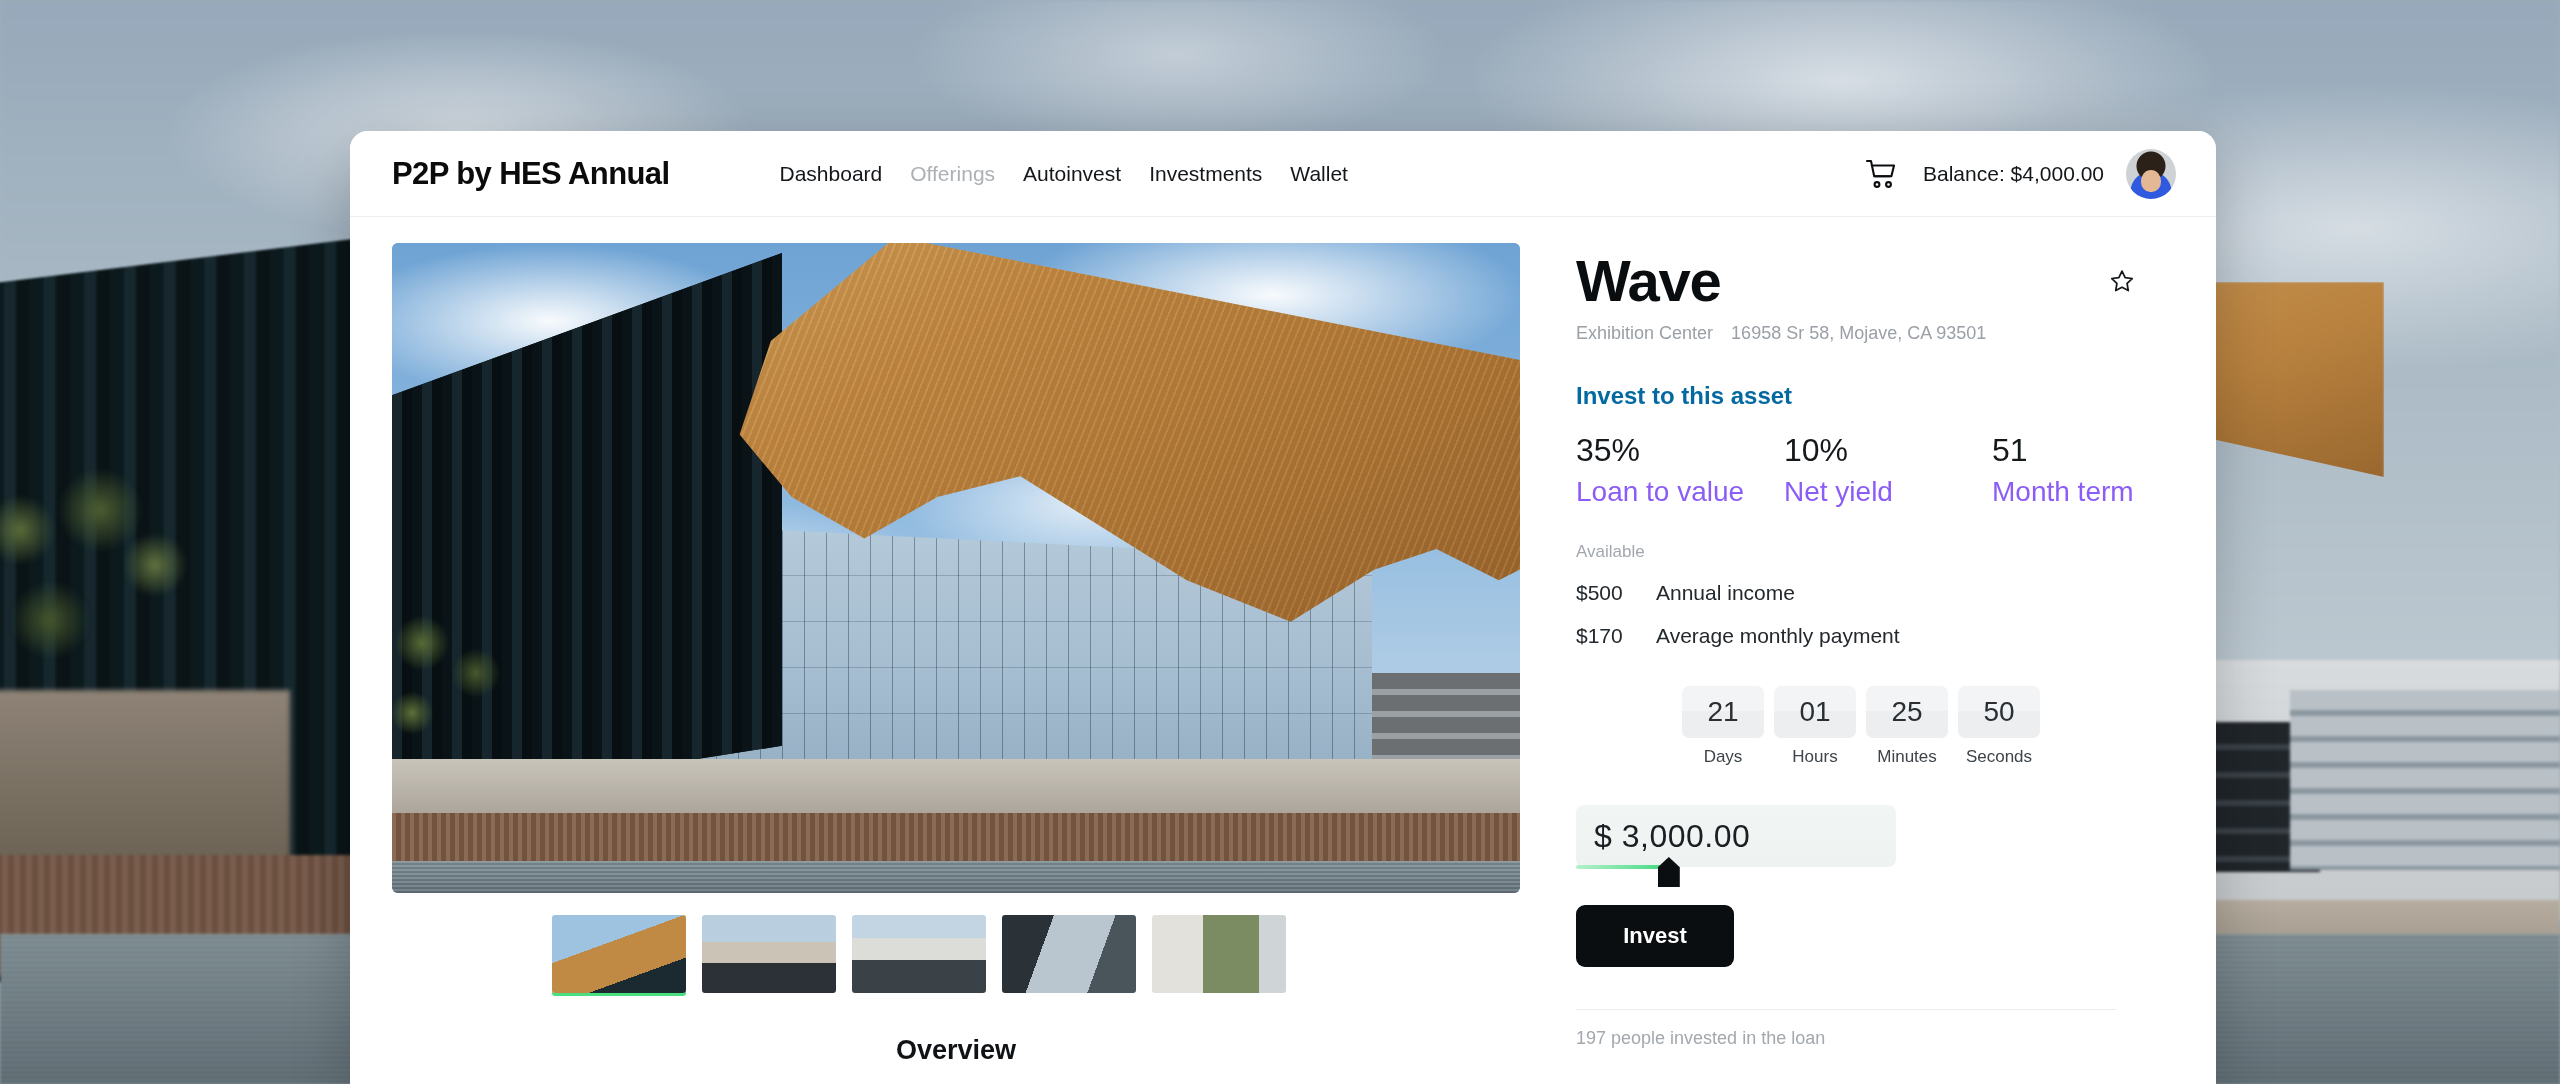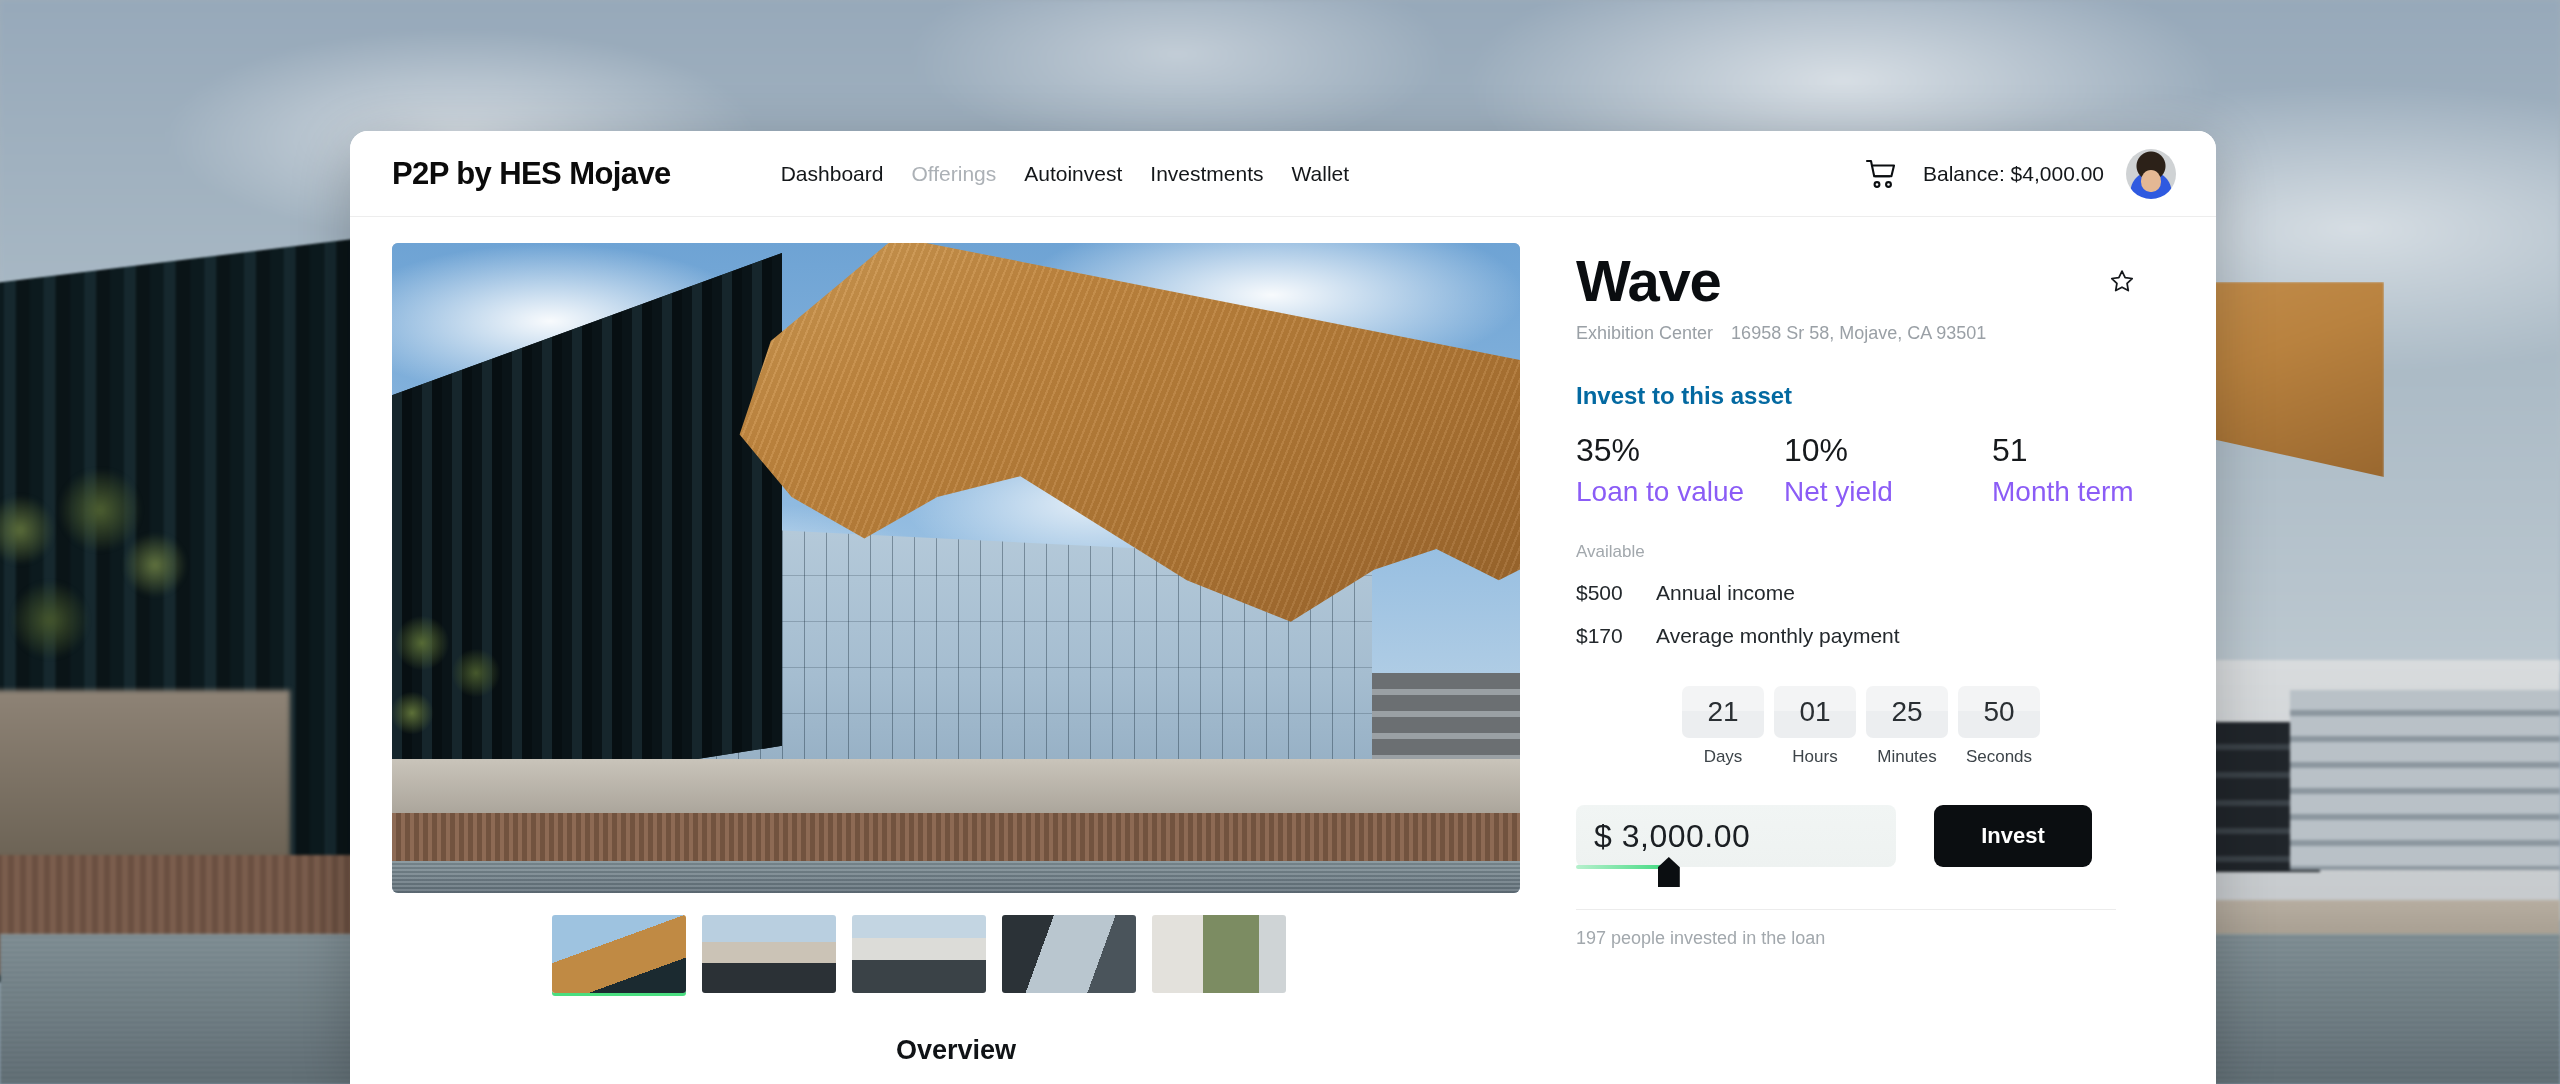--- a/index.html
+++ b/index.html
@@ -302,21 +302,21 @@
   .countdown { display: flex; gap: 10px; margin-top: 38px; padding-left: 106px; }
   .cd-item { width: 82px; flex: 0 0 auto; text-align: center; }
   .cd-box {
     height: 52px; border-radius: 7px;
     background: linear-gradient(180deg,#f3f4f5 0 48%, #eceef0 48% 100%);
     display:flex; align-items:center; justify-content:center;
     font-size: 28px; color: #2a2f33;
   }
   .cd-lbl { margin-top: 9px; font-size: 17px; color: #3d4449; }
 
-  .invest-row { display: flex; align-items: flex-start; gap: 38px; margin-top: 38px; }
+  .invest-row { display: flex; align-items: flex-start; gap: 38px; margin-top: 38px; flex-direction: column; }
   .amount-field {
     width: 320px; height: 62px; flex: 0 0 auto; position: relative;
     border-radius: 8px;
     background: linear-gradient(180deg,#f1f5f4,#eef2f1);
     display: flex; align-items: center; padding-left: 18px;
   }
   .amount-value { font-size: 32px; color: #1b1f23; letter-spacing: .5px; }
   .slider-track {
     position: absolute; left: 0; bottom: -2px; height: 4px; width: 100%;
     background: transparent; border-radius: 2px;
@@ -354,21 +354,21 @@
   <div class="bg-dock"></div>
   <div class="bg-roof-r"></div>
   <div class="bg-bldgs-r"></div>
   <div class="bg-quay-r"></div>
   <div class="bg-water"></div>
 </div>
 
 <div class="card">
 
   <div class="header">
-    <div class="logo">P2P by HES Mojave</div>
+    <div class="logo">P2P by HES Annual</div>
 
     <div class="nav">
       <a href="#">Dashboard</a>
       <a href="#" class="muted">Offerings</a>
       <a href="#">Autoinvest</a>
       <a href="#">Investments</a>
       <a href="#">Wallet</a>
     </div>
 
     <div class="header-right">

